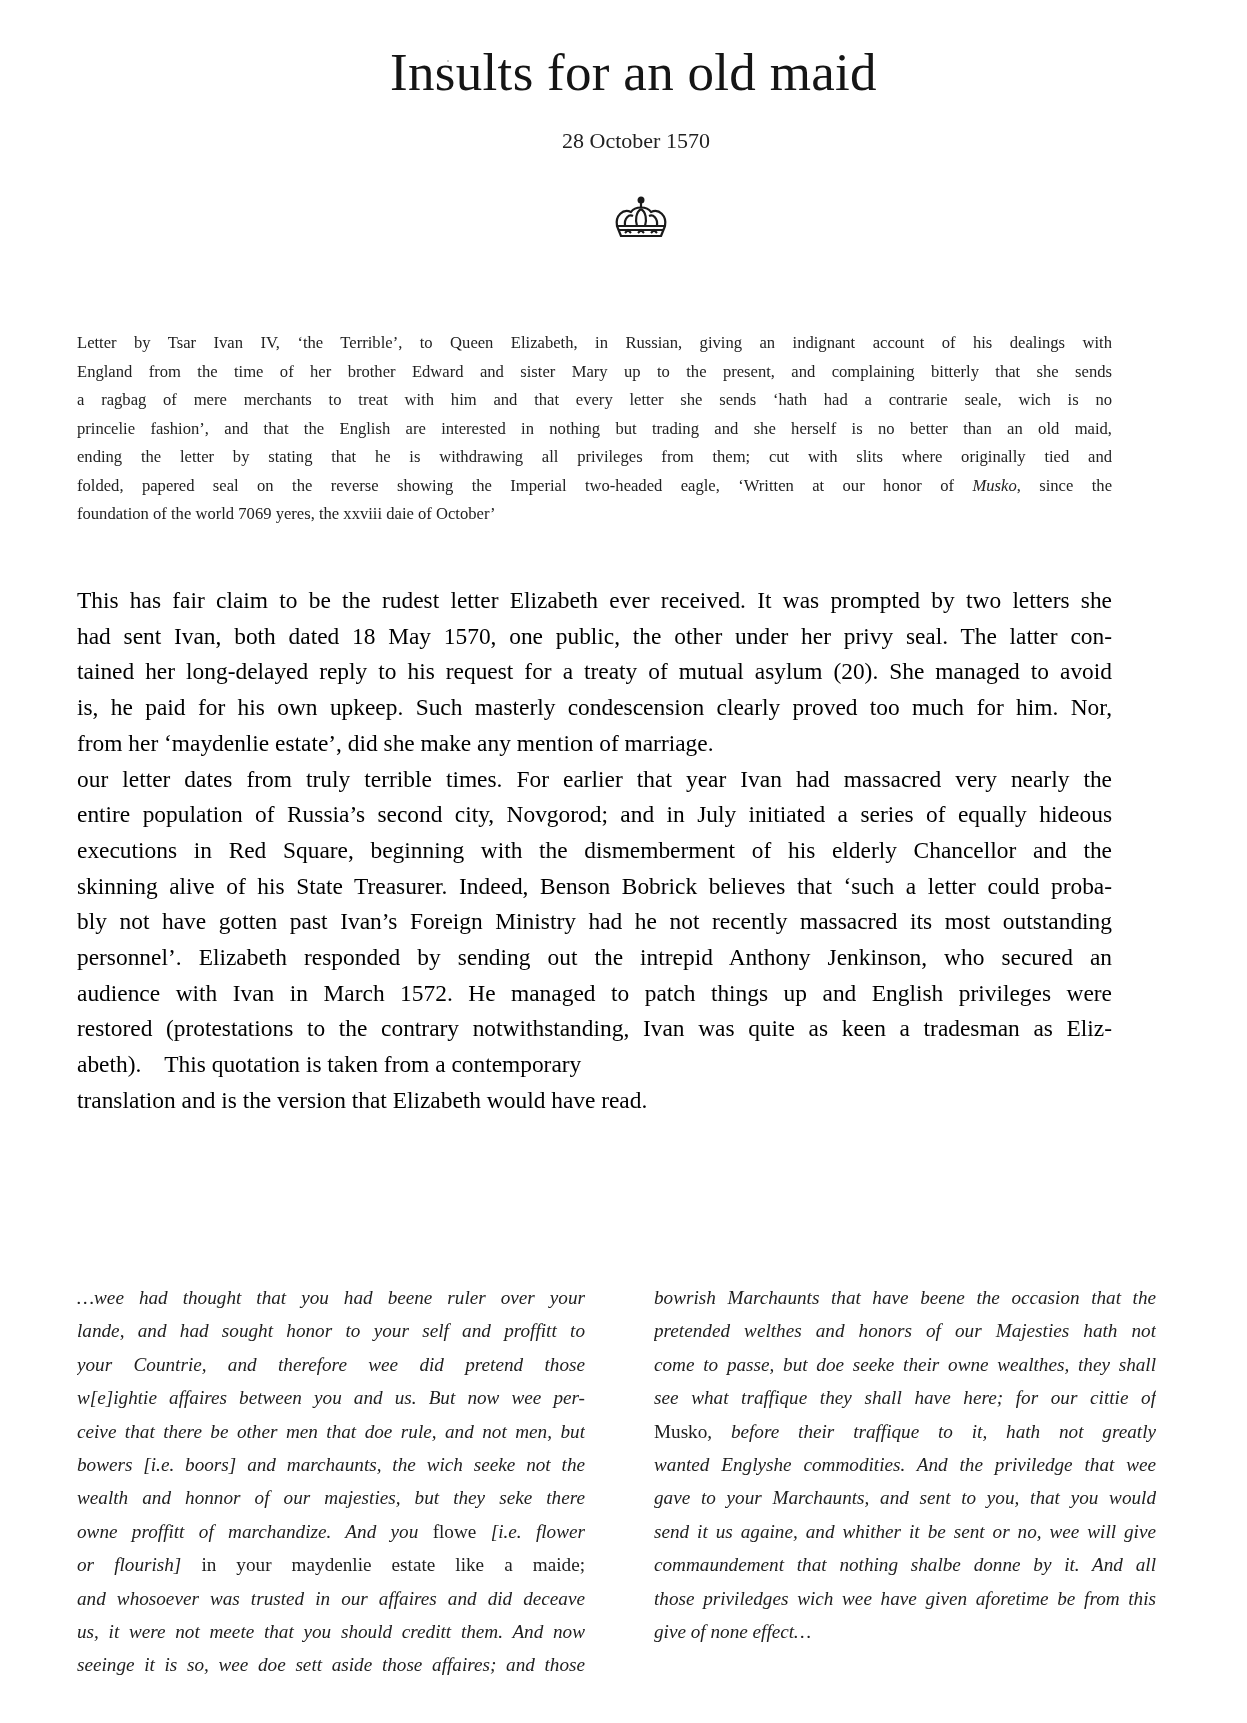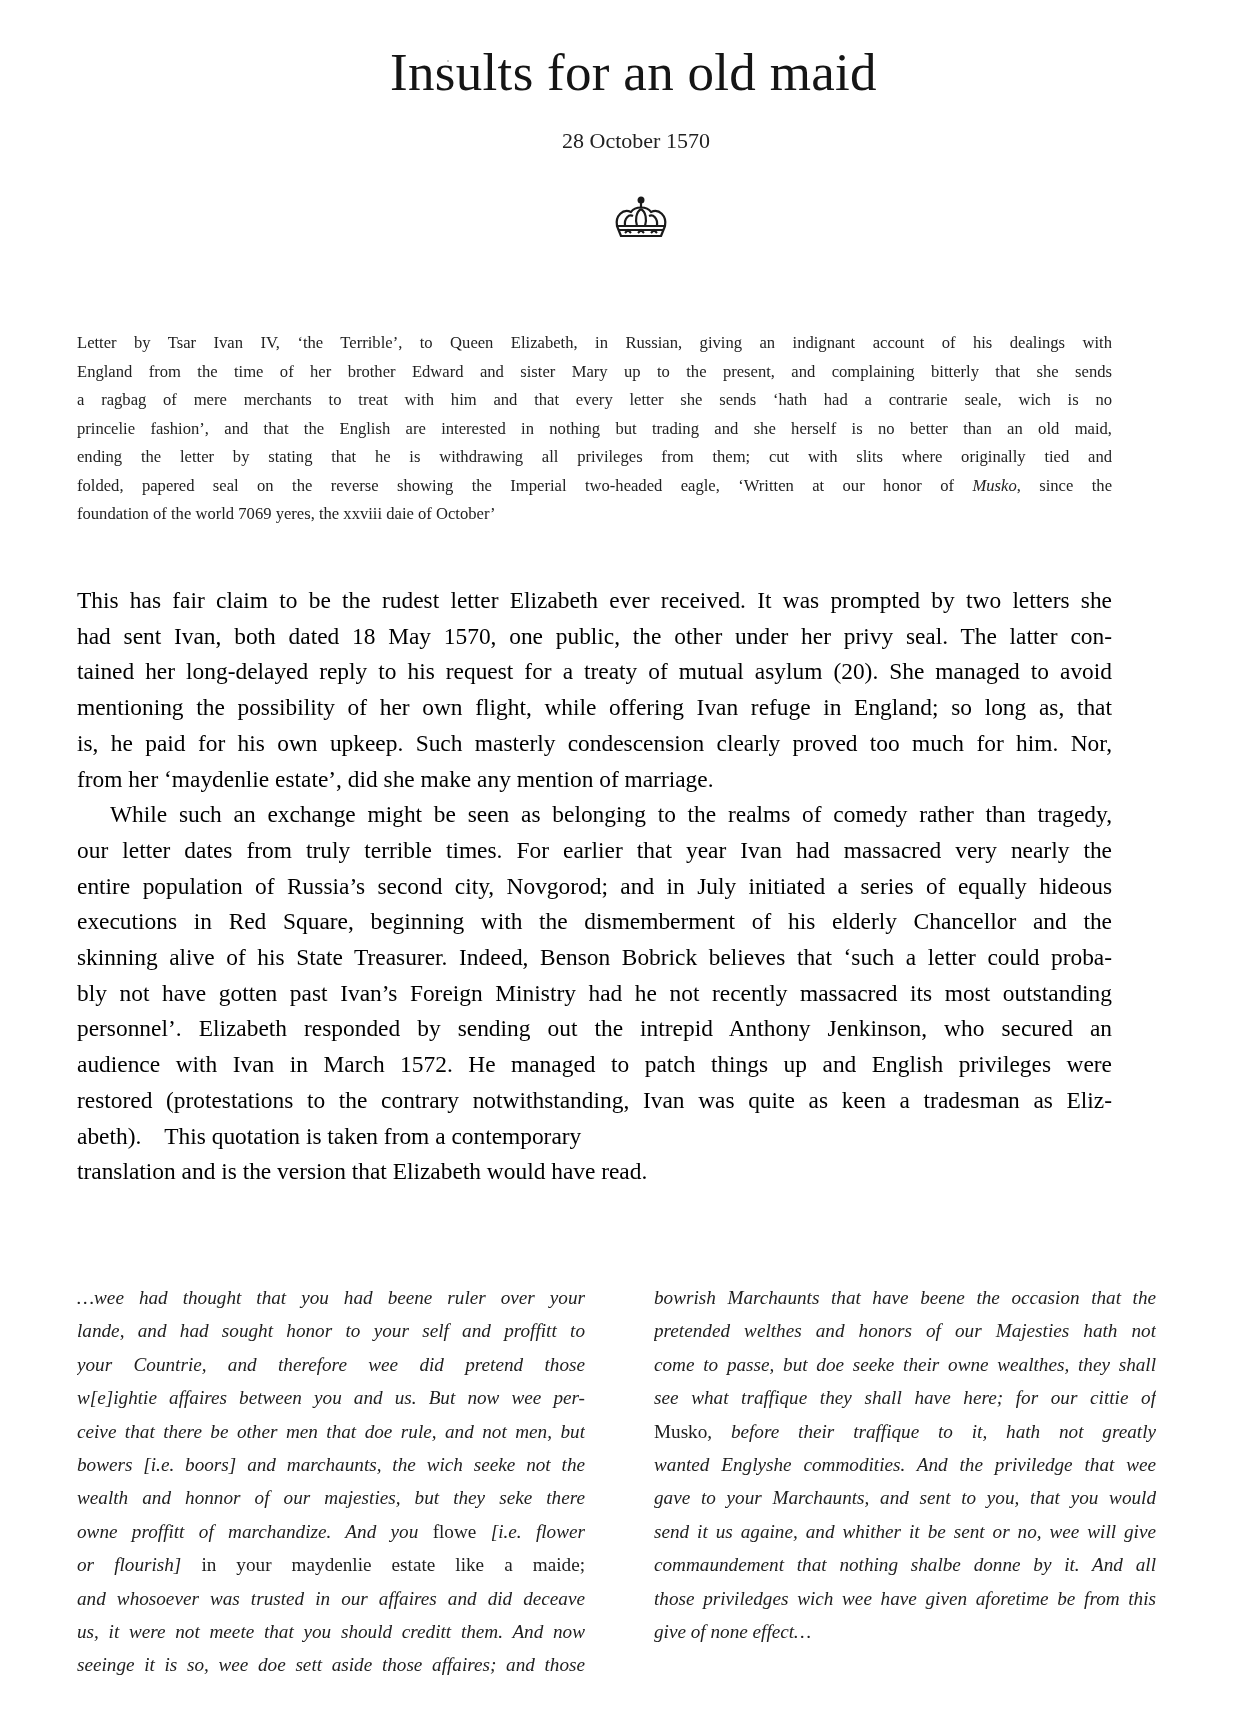--- a/index.html
+++ b/index.html
@@ -75,24 +75,22 @@
     <span class="line">princelie fashion’, and that the English are interested in nothing but trading and she herself is no better than an old maid,</span>
     <span class="line">ending the letter by stating that he is withdrawing all privileges from them; cut with slits where originally tied and</span>
     <span class="line"><span>folded, papered seal on the reverse showing the Imperial two-headed eagle, ‘Written at our honor of </span><span class="it">Musko</span><span>, since the</span></span>
     <span class="line last">foundation of the world 7069 yeres, the xxviii daie of October’</span>
   </div>
 
   <div class="lines body">
     <span class="line">This has fair claim to be the rudest letter Elizabeth ever received. It was prompted by two letters she</span>
     <span class="line">had sent Ivan, both dated 18 May 1570, one public, the other under her privy seal. The latter con-</span>
     <span class="line">tained her long-delayed reply to his request for a treaty of mutual asylum (20). She managed to avoid</span>
-    <span class="line">mentioning the possibility of her own flight, while offering Ivan refuge in England; so long as, that</span>
     <span class="line">is, he paid for his own upkeep. Such masterly condescension clearly proved too much for him. Nor,</span>
     <span class="line last">from her ‘maydenlie estate’, did she make any mention of marriage.</span>
-    <span class="line indent">While such an exchange might be seen as belonging to the realms of comedy rather than tragedy,</span>
     <span class="line">our letter dates from truly terrible times. For earlier that year Ivan had massacred very nearly the</span>
     <span class="line">entire population of Russia’s second city, Novgorod; and in July initiated a series of equally hideous</span>
     <span class="line">executions in Red Square, beginning with the dismemberment of his elderly Chancellor and the</span>
     <span class="line">skinning alive of his State Treasurer. Indeed, Benson Bobrick believes that ‘such a letter could proba-</span>
     <span class="line">bly not have gotten past Ivan’s Foreign Ministry had he not recently massacred its most outstanding</span>
     <span class="line">personnel’. Elizabeth responded by sending out the intrepid Anthony Jenkinson, who secured an</span>
     <span class="line">audience with Ivan in March 1572. He managed to patch things up and English privileges were</span>
     <span class="line">restored (protestations to the contrary notwithstanding, Ivan was quite as keen a tradesman as Eliz-</span>
     <span class="line last" style="white-space: pre;">abeth).    This quotation is taken from a contemporary</span>
     <span class="line last">translation and is the version that Elizabeth would have read.</span>

